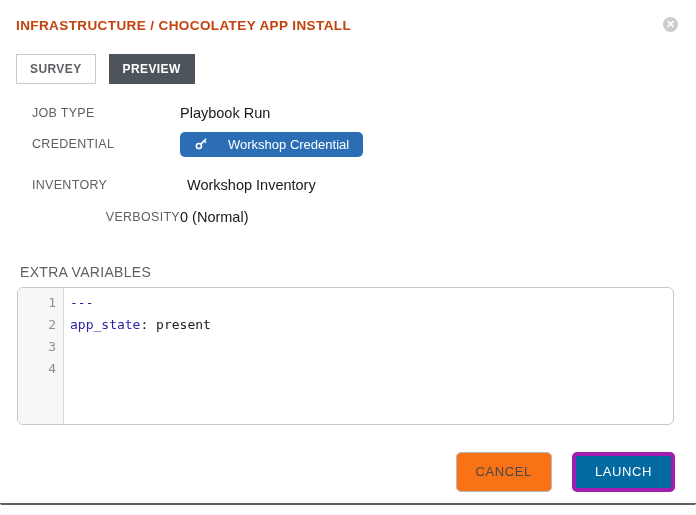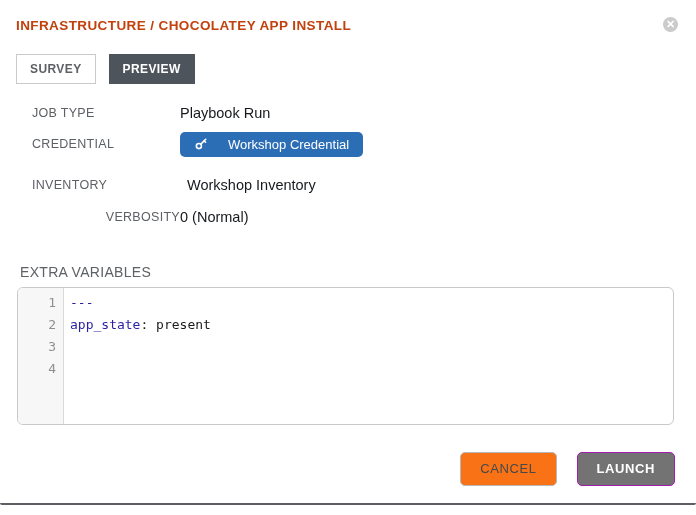--- a/index.html
+++ b/index.html
@@ -102,22 +102,22 @@
   .btn {
     font-family: "Liberation Sans", sans-serif;
     font-size: 13px; letter-spacing: 0.6px;
     padding: 8px 19px; border-radius: 5px; cursor: pointer;
     line-height: 1.2;
   }
   .btn-cancel {
     background: #f97316; color: #45484d; border: 1px solid #b5b7b9;
   }
   .btn-launch {
-    background: #737373; color: #ffffff; border: 1px solid #a21caf;
-    font-weight: 700;
+    background: #0369a1; color: #ffffff; border: 4px solid #a21caf;
+    font-weight: 400;
   }
   
   .bottom-divider {
     position: absolute; left: 0; right: 0; top: 503px;
     height: 2px; background: #5b5e63; border-radius: 0 0 2px 2px;
   }
 </style>
 </head>
 <body>
 

